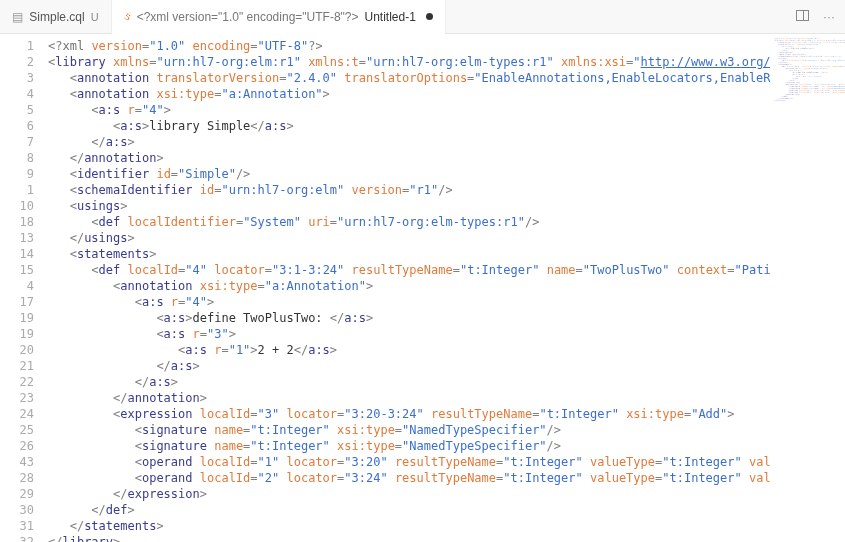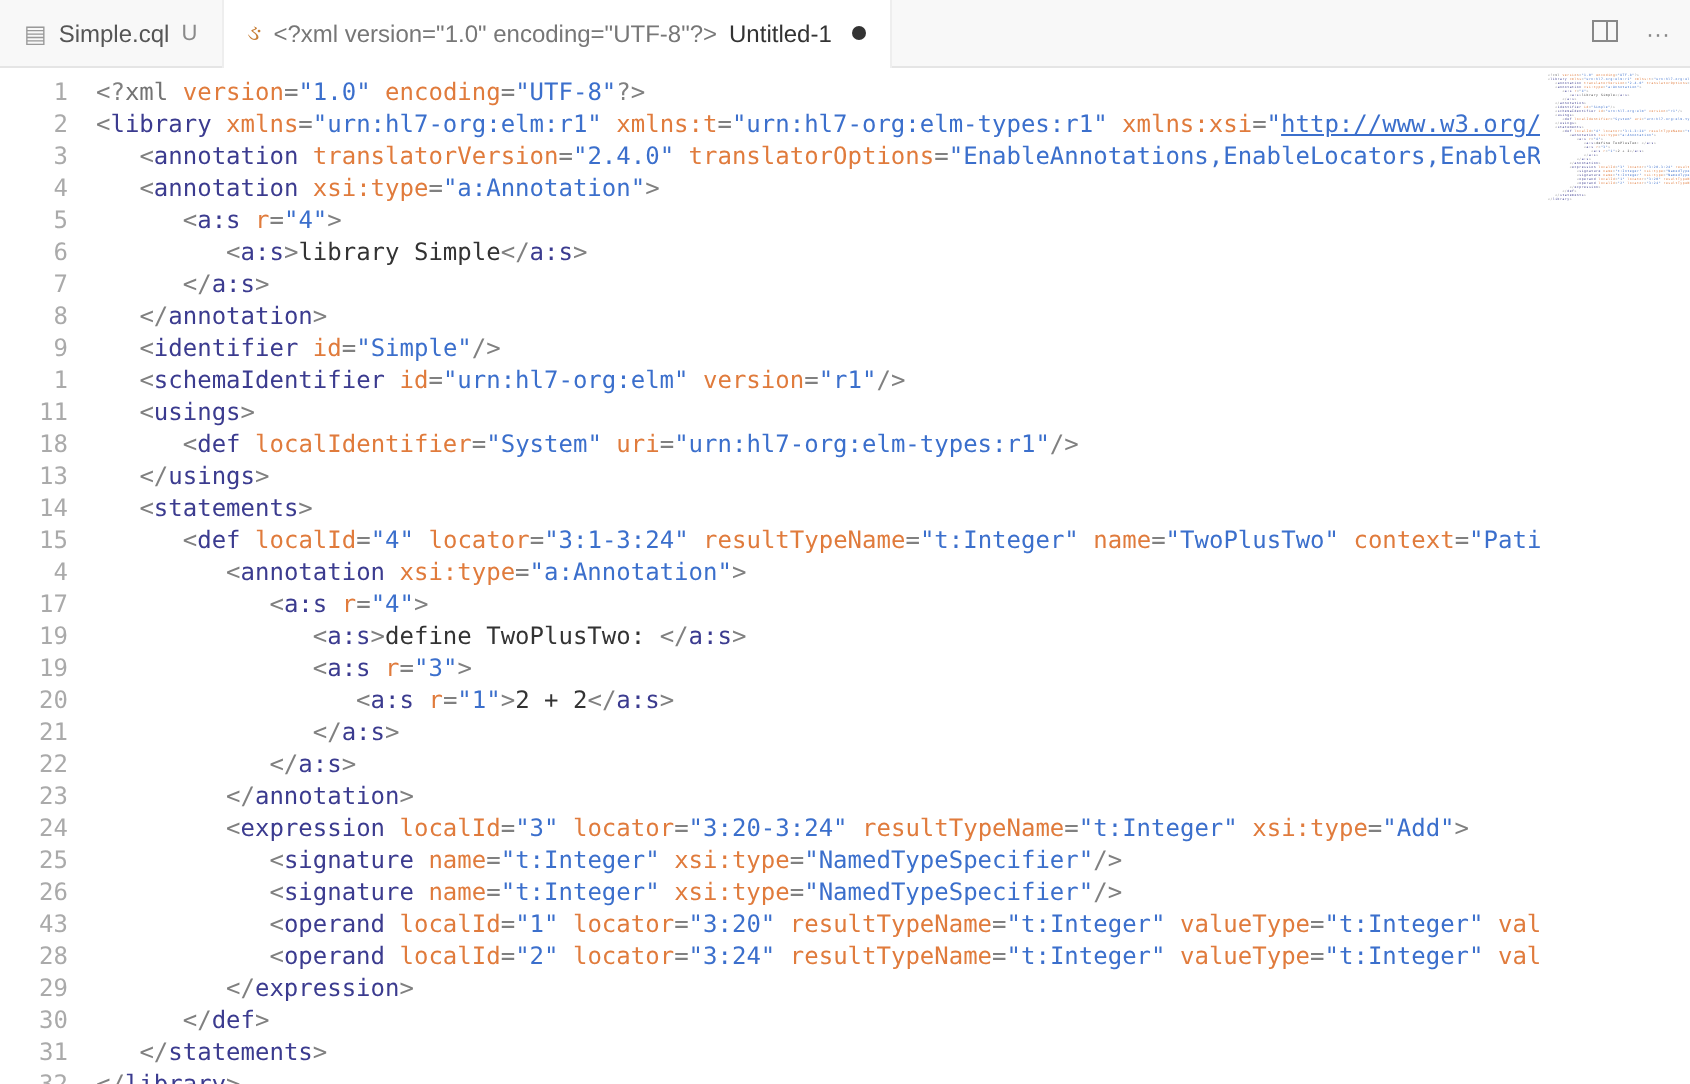--- a/index.html
+++ b/index.html
@@ -57,21 +57,21 @@
       <div>1</div>
       <div>2</div>
       <div>3</div>
       <div>4</div>
       <div>5</div>
       <div>6</div>
       <div>7</div>
       <div>8</div>
       <div>9</div>
       <div>1</div>
-      <div>11</div>
+      <div>10</div>
       <div>18</div>
       <div>13</div>
       <div>14</div>
       <div>15</div>
       <div>4</div>
       <div>17</div>
       <div>19</div>
       <div>19</div>
       <div>20</div>
       <div>21</div>

